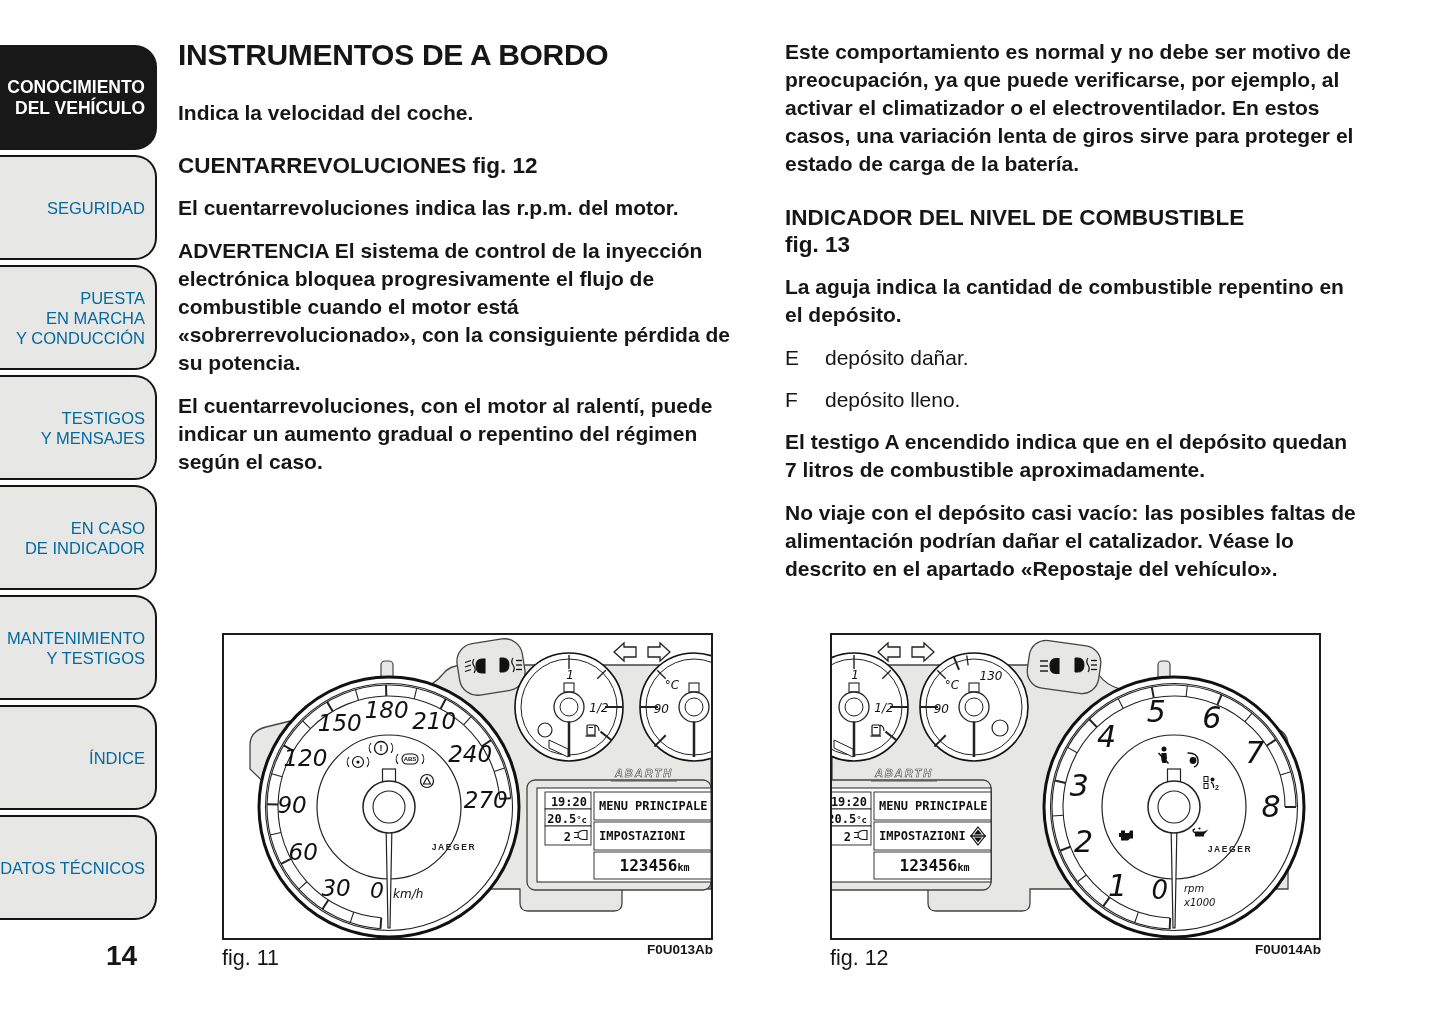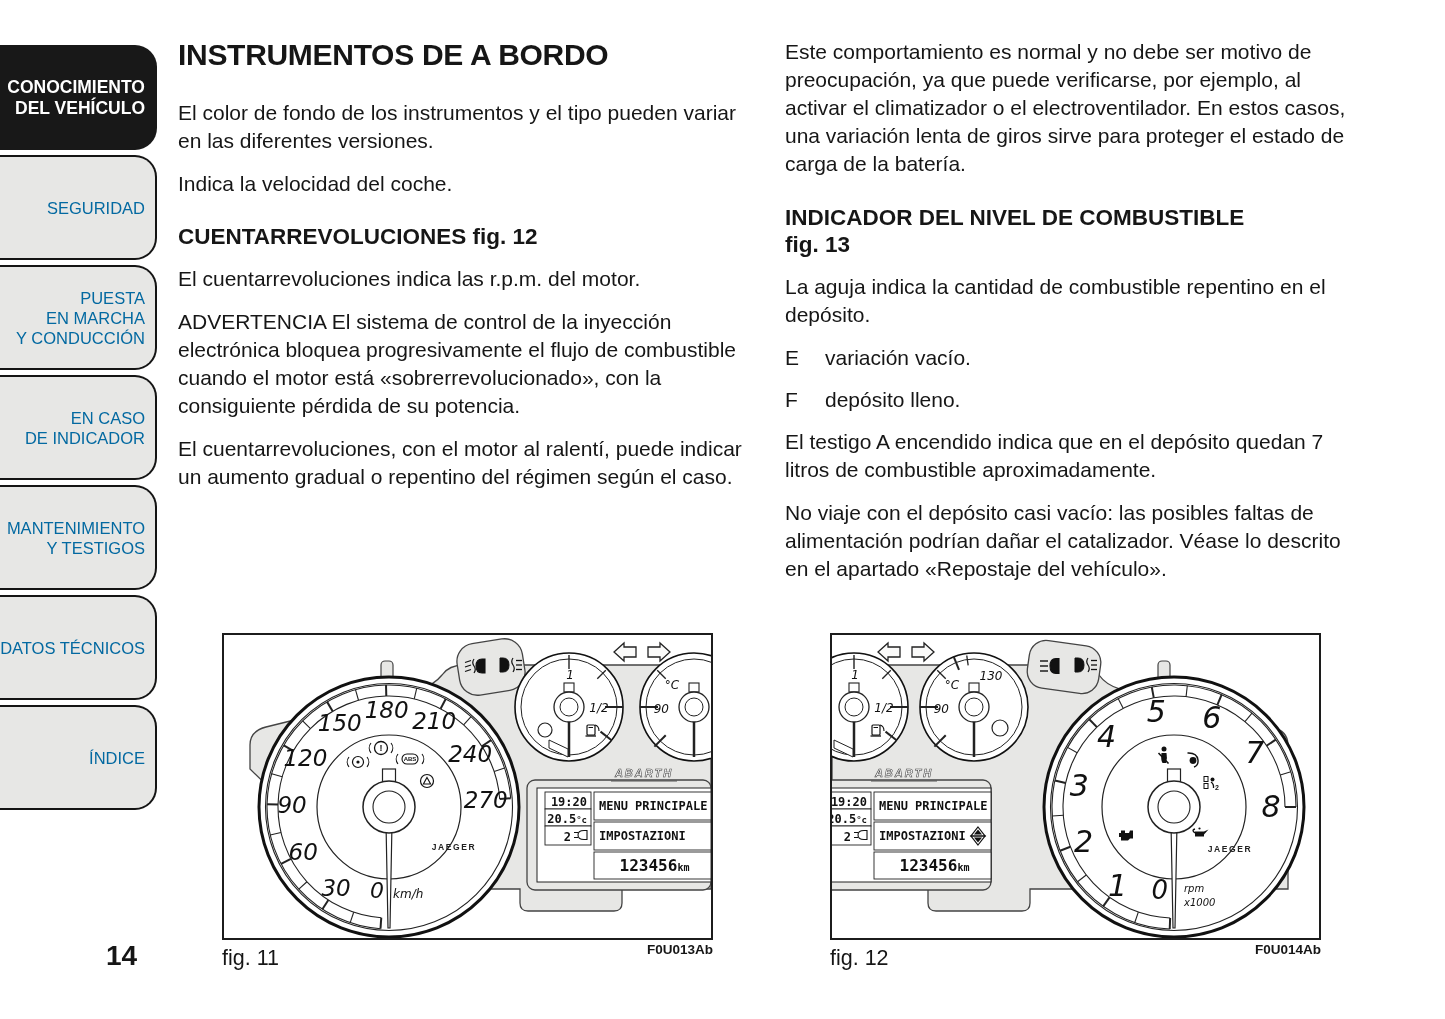--- a/index.html
+++ b/index.html
@@ -14,21 +14,21 @@
   .tab span{display:block;font-size:16.5px;line-height:20px;color:#0369a1;}
   .tab.active{background:#181818;border-color:#181818;}
   .tab.active span{color:#fff;font-weight:bold;font-size:17.5px;line-height:21px;}
   .pagenum{position:absolute;left:106px;top:940px;font-size:28px;font-weight:bold;}
   
   .col{position:absolute;top:38px;width:580px;}
   #col-left{left:178px;} #col-right{left:785px;width:578px;}
   .title{font-size:30px;font-weight:bold;letter-spacing:-.3px;margin:0 0 27px 0;}
   .h2{font-size:22.5px;font-weight:bold;margin:26px 0 15px 0;}
   .h2 .hl{display:block;line-height:27px;}
-  .col p{font-size:21px;line-height:28px;margin:0 0 15px 0;}
+  .col p{font-size:21px;line-height:28px;margin:0 0 15px 0;font-weight:bold;}
   .kv{display:flex;font-size:21px;line-height:28px;margin:0 0 14px 0;}
   .kv .k{width:40px;flex:none;}
   
   .figbox{position:absolute;top:633px;width:487px;height:303px;border:2px solid #1c1c1c;background:#fff;}
   #fig11{left:222px;} #fig12{left:830px;}
   .figbox svg{display:block;}
   .figrow{position:absolute;top:946px;width:491px;display:flex;justify-content:space-between;align-items:flex-start;}
   #figrow11{left:222px;} #figrow12{left:830px;}
   .figcap{font-size:21.5px;}
   .figcode{font-size:13.5px;font-weight:bold;margin-top:-4px;}
@@ -61,56 +61,59 @@
     </div>
     <div class="tab">
       <span>SEGURIDAD</span>
     </div>
     <div class="tab">
       <span>PUESTA</span>
       <span>EN MARCHA</span>
       <span>Y CONDUCCIÓN</span>
     </div>
     <div class="tab">
+      <span>TESTIGOS</span>
+      <span>Y MENSAJES</span>
+    </div>
+    <div class="tab">
       <span>EN CASO</span>
       <span>DE INDICADOR</span>
     </div>
     <div class="tab">
       <span>MANTENIMIENTO</span>
       <span>Y TESTIGOS</span>
     </div>
     <div class="tab">
+      <span>ÍNDICE</span>
+    </div>
+    <div class="tab">
       <span>DATOS TÉCNICOS</span>
-    </div>
-    <div class="tab">
-      <span>ÍNDICE</span>
     </div>
   </div>
   <div class="pagenum">14</div>
 
   <div class="col" id="col-left">
     <div class="title">INSTRUMENTOS DE A BORDO</div>
-    <p>El color de fondo de los instrumentos y el tipo pueden variar en las diferentes versiones.</p>
     <p>Indica la velocidad del coche.</p>
     <div class="h2">CUENTARREVOLUCIONES fig. 12</div>
     <p>El cuentarrevoluciones indica las r.p.m. del motor.</p>
     <p>ADVERTENCIA El sistema de control de la inyección electrónica bloquea progresivamente el flujo de combustible cuando el motor está «sobrerrevolucionado», con la consiguiente pérdida de su potencia.</p>
     <p>El cuentarrevoluciones, con el motor al ralentí, puede indicar un aumento gradual o repentino del régimen según el caso.</p>
   </div>
 
   <div class="col" id="col-right">
     <p>Este comportamiento es normal y no debe ser motivo de preocupación, ya que puede verificarse, por ejemplo, al activar el climatizador o el electroventilador. En estos casos, una variación lenta de giros sirve para proteger el estado de carga de la batería.</p>
     <div class="h2">
       <span class="hl">INDICADOR DEL NIVEL DE COMBUSTIBLE</span>
       <span class="hl">fig. 13</span>
     </div>
     <p>La aguja indica la cantidad de combustible repentino en el depósito.</p>
     <div class="kv">
       <span class="k">E</span>
-      <span>variación vacío.</span>
+      <span>depósito dañar.</span>
     </div>
     <div class="kv">
       <span class="k">F</span>
       <span>depósito lleno.</span>
     </div>
     <p>El testigo A encendido indica que en el depósito quedan 7 litros de combustible aproximadamente.</p>
     <p>No viaje con el depósito casi vacío: las posibles faltas de alimentación podrían dañar el catalizador. Véase lo descrito en el apartado «Repostaje del vehículo».</p>
   </div>
 
   <div class="figbox" id="fig11">

